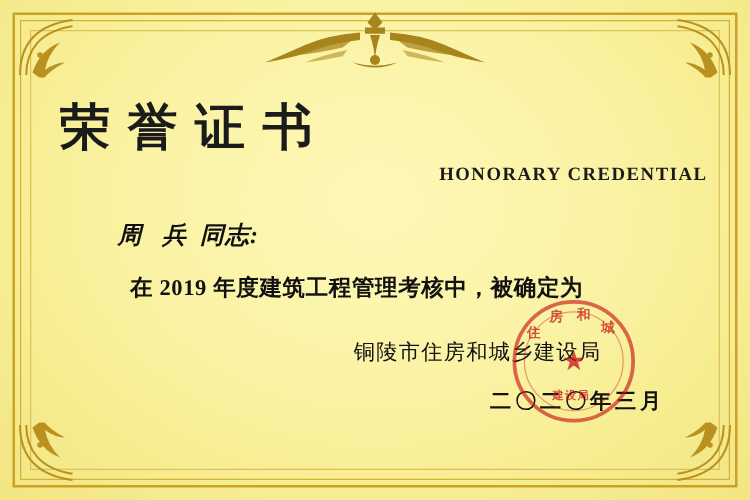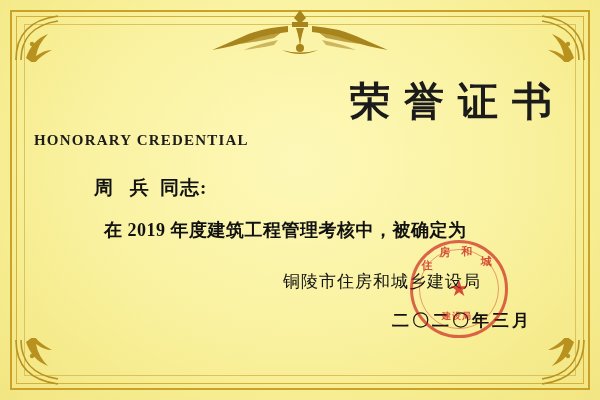--- a/index.html
+++ b/index.html
@@ -66,47 +66,48 @@
     color: #a8841c;
   }
   .crest svg { display:block; width: 100%; height: 100%; }
 
   .content {
     position: absolute;
     left: 34px; right: 34px; top: 58px; bottom: 34px;
   }
 
   .title-cn {
-    text-align: right;
+    text-align: left;
     font-family: "Liberation Serif", serif;
     font-size: 40px;
     letter-spacing: 14px;
     font-weight: bold;
     color: #1b1b1b;
     margin-top: 22px;
     text-indent: 14px;
     line-height: 1.1;
   }
   .title-en {
-    text-align: left;
+    text-align: right;
     font-family: "Liberation Serif", serif;
     font-size: 15px;
     font-weight: bold;
     letter-spacing: 1.2px;
     color: #1b1b1b;
     margin-top: 8px;
   }
 
   .recipient {
     margin-top: 26px;
     padding-left: 60px;
     font-size: 19px;
     font-weight: bold;
     color: #111;
     letter-spacing: 1px;
+    font-style: italic;
   }
   .recipient .name {
     display: inline-block;
     min-width: 66px;
     letter-spacing: 6px;
   }
 
   .body-text {
     margin-top: 14px;
     padding: 0 32px 0 34px;

